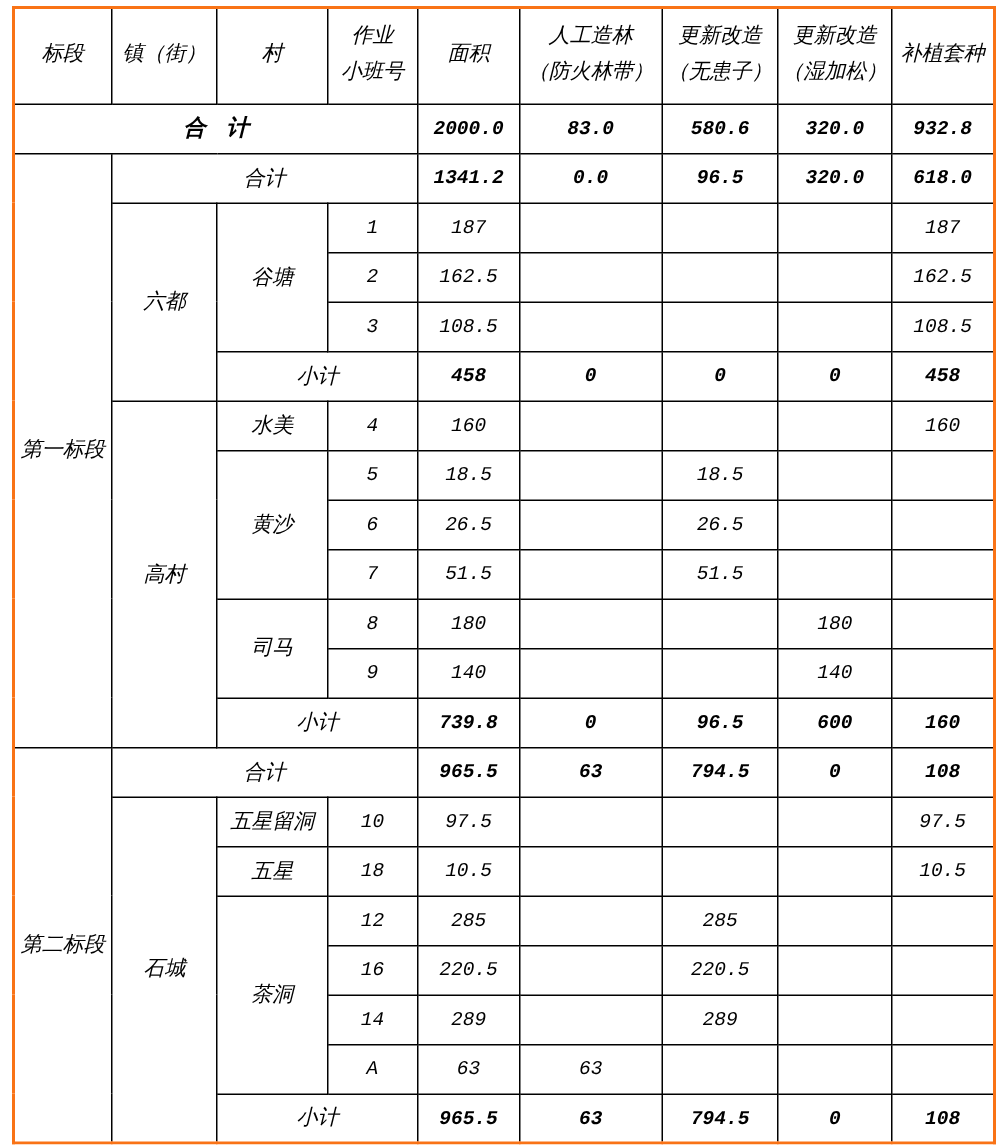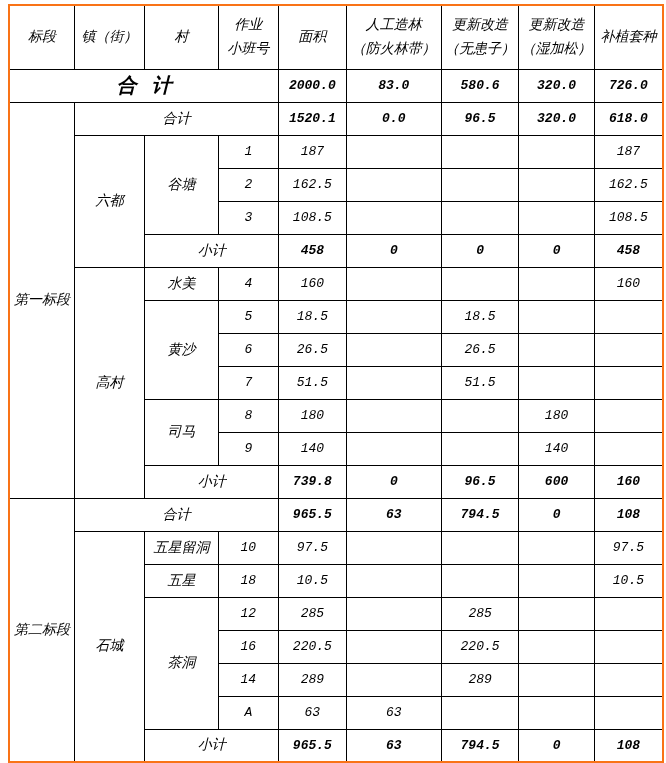--- a/index.html
+++ b/index.html
@@ -39,21 +39,21 @@
     font-size: 14px;
   }
   .num {
     font-family: "Liberation Mono", "DejaVu Sans Mono", monospace;
     font-size: 13px;
   }
   .b { font-weight: bold; }
   .grand-label {
     font-weight: bold;
     word-spacing: 10px;
-    font-size: 20px;
+    font-size: 15px;
   }
 </style>
 </head>
 <body>
 
 <table class="works">
   <colgroup>
     <col style="width:66px">
       <col style="width:71px">
       <col style="width:74px">
@@ -81,27 +81,27 @@
       <th>补植套种</th>
     </tr>
   </thead>
   <tbody>
     <tr>
       <td colspan="4" class="cjk grand-label">合 计</td>
       <td class="num b">2000.0</td>
       <td class="num b">83.0</td>
       <td class="num b">580.6</td>
       <td class="num b">320.0</td>
-      <td class="num b">726.0</td>
+      <td class="num b">932.8</td>
     </tr>
 
     <tr>
       <td rowspan="12" class="cjk">第一标段</td>
       <td colspan="3" class="cjk">合计</td>
-      <td class="num b">1520.1</td>
+      <td class="num b">1341.2</td>
       <td class="num b">0.0</td>
       <td class="num b">96.5</td>
       <td class="num b">320.0</td>
       <td class="num b">618.0</td>
     </tr>
 
     <tr>
       <td rowspan="4" class="cjk">六都</td>
       <td rowspan="3" class="cjk">谷塘</td>
       <td class="num">1</td>

